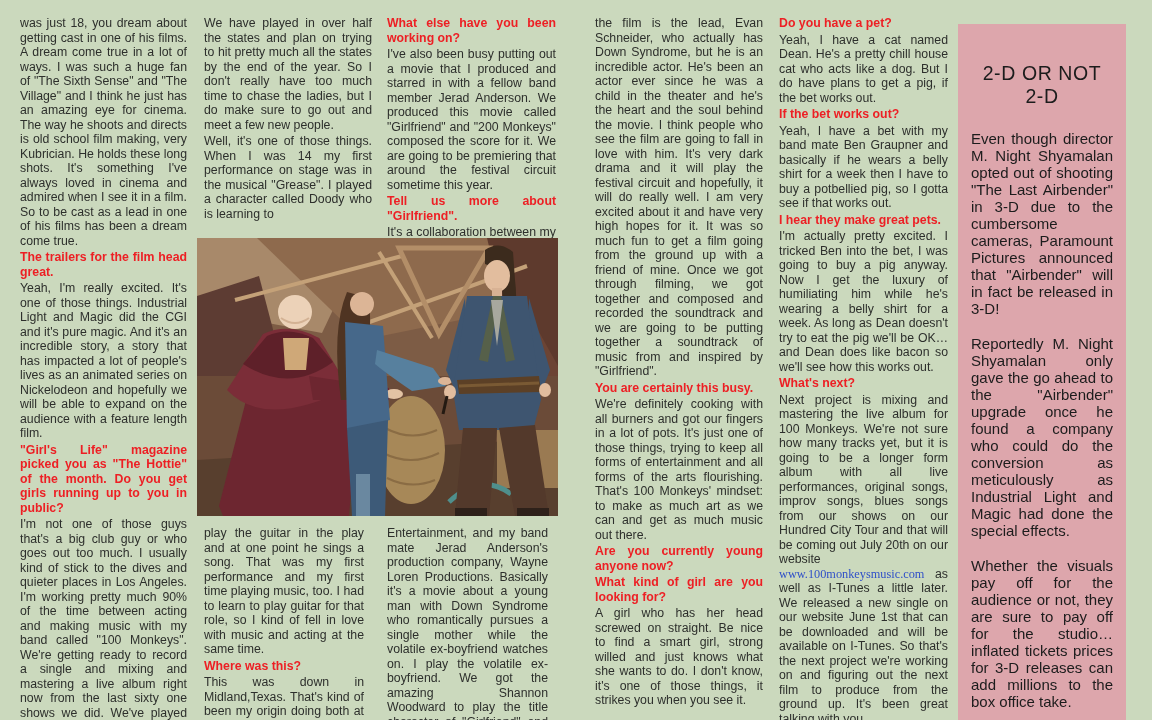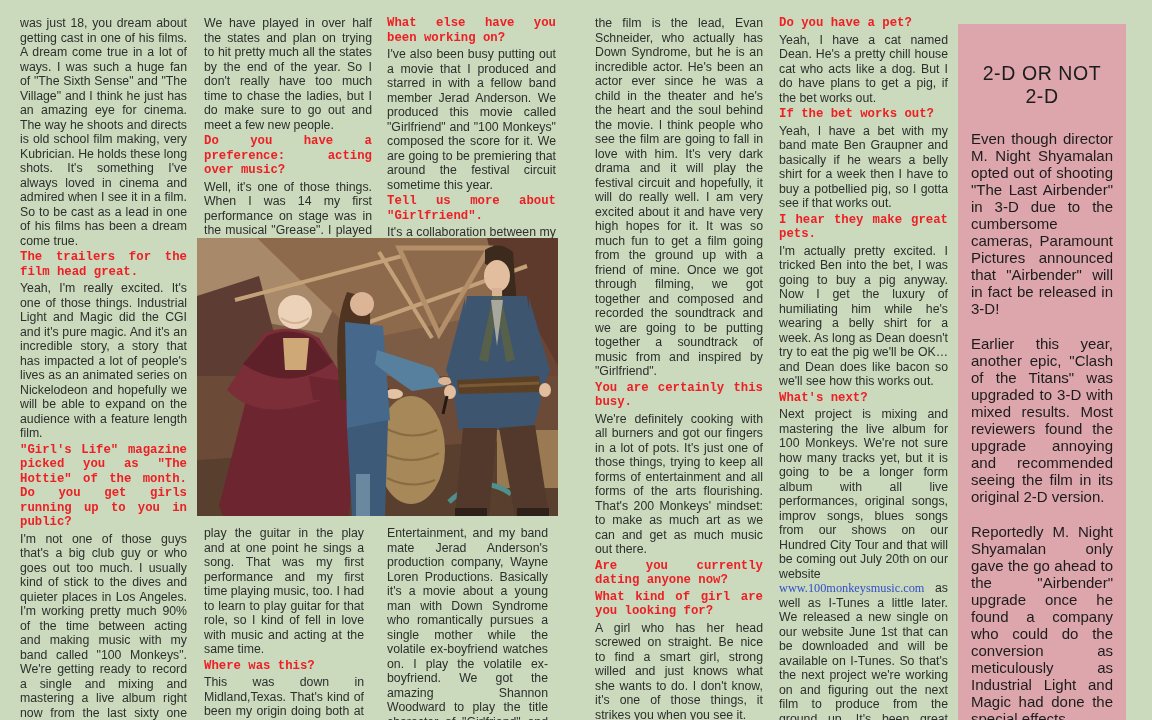--- a/index.html
+++ b/index.html
@@ -12,21 +12,21 @@
     position:absolute;top:14px;width:172px;height:700px;
     font-size:12.3px;line-height:14.5px;color:var(--body_text,#2d2f2c);
     hyphens:auto;-webkit-hyphens:auto;
   }
   #col1{left:18px;width:171px;}
   #col2{left:202px;}
   #col3{left:385px;width:173px;}
   #col4{left:593px;}
   #col5{left:777px;width:173px;}
   .col p{margin:2px;text-align:justify;}
-  .col p.q{color:var(--question_red,#ed1f24);font-weight:bold;font-family:Liberation Mono, monospace;}
+  .col p.q{color:var(--question_red,#ed1f24);font-weight:bold;}
   .col-top{position:relative;}
   .col-bottom{position:absolute;top:510px;left:0;right:8px;}
   a.link{color:var(--link_blue,#3050c8);text-decoration:none;font-family:Liberation Serif, serif;}
   #photo{
     position:absolute;left:197px;top:238px;width:361px;height:278px;
   }
   #photo svg{display:block;width:100%;height:100%;}
   #sidebar{
     position:absolute;left:958px;top:0;width:168px;height:720px;
     background:var(--sidebar_bg,#dda6ac);box-sizing:border-box;
@@ -49,46 +49,45 @@
       <p class="a">was just 18, you dream about getting cast in one of his films. A dream come true in a lot of ways. I was such a huge fan of "The Sixth Sense" and "The Village" and I think he just has an amazing eye for cinema. The way he shoots and directs is old school film making, very Kubrician. He holds these long shots. It's something I've always loved in cinema and admired when I see it in a film. So to be cast as a lead in one of his films has been a dream come true.</p>
       <p class="q">The trailers for the film head great.</p>
       <p class="a">Yeah, I'm really excited. It's one of those things. Industrial Light and Magic did the CGI and it's pure magic. And it's an incredible story, a story that has impacted a lot of people's lives as an animated series on Nickelodeon and hopefully we will be able to expand on the audience with a feature length film.</p>
       <p class="q">"Girl's Life" magazine picked you as "The Hottie" of the month. Do you get girls running up to you in public?</p>
       <p class="a">I'm not one of those guys that's a big club guy or who goes out too much. I usually kind of stick to the dives and quieter places in Los Angeles. I'm working pretty much 90% of the time between acting and making music with my band called "100 Monkeys". We're getting ready to record a single and mixing and mastering a live album right now from the last sixty one shows we did. We've played the Viper Room, the Roxy, we've played a lot of different places and that's just in Los Angeles.</p>
     </div>
   </div>
 <div class="col" id="col2">
     <div class="col-top">
       <p class="a">We have played in over half the states and plan on trying to hit pretty much all the states by the end of the year. So I don't really have too much time to chase the ladies, but I do make sure to go out and meet a few new people.</p>
-      <p class="q">Do you have a preference: acting over music?</p>
       <p class="a">Well, it's one of those things. When I was 14 my first performance on stage was in the musical "Grease". I played a character called Doody who is learning to</p>
     </div>
     <div class="col-bottom">
       <p class="a">play the guitar in the play and at one point he sings a song. That was my first performance and my first time playing music, too. I had to learn to play guitar for that role, so I kind of fell in love with music and acting at the same time.</p>
       <p class="q">Where was this?</p>
       <p class="a">This was down in Midland,Texas. That's kind of been my origin doing both at once.</p>
     </div>
   </div>
 <div class="col" id="col3">
     <div class="col-top">
       <p class="q">What else have you been working on?</p>
-      <p class="a">I've also been busy putting out a movie that I produced and starred in with a fellow band member Jerad Anderson. We produced this movie called "Girlfriend" and "100 Monkeys" composed the score for it. We are going to be premiering that around the festival circuit sometime this year.</p>
+      <p class="a">I've also been busy putting out a movie that I produced and starred in with a fellow band member Jerad Anderson. We produced this movie called "Girlfriend" and "200 Monkeys" composed the score for it. We are going to be premiering that around the festival circuit sometime this year.</p>
       <p class="q">Tell us more about "Girlfriend".</p>
       <p class="a">It's a collaboration between my production company, Patchmo</p>
     </div>
     <div class="col-bottom">
       <p class="a">Entertainment, and my band mate Jerad Anderson's production company, Wayne Loren Productions. Basically it's a movie about a young man with Down Syndrome who romantically pursues a single mother while the volatile ex-boyfriend watches on. I play the volatile ex-boyfriend. We got the amazing Shannon Woodward to play the title character of "Girlfriend" and the most incredible find of</p>
     </div>
   </div>
 <div class="col" id="col4">
     <div class="col-top">
       <p class="a">the film is the lead, Evan Schneider, who actually has Down Syndrome, but he is an incredible actor. He's been an actor ever since he was a child in the theater and he's the heart and the soul behind the movie. I think people who see the film are going to fall in love with him. It's very dark drama and it will play the festival circuit and hopefully, it will do really well. I am very excited about it and have very high hopes for it.  It was so much fun to get a film going from the ground up with a friend of mine. Once we got through filming, we got together and composed and recorded the soundtrack and we are going to be putting together a soundtrack of music from and inspired by "Girlfriend".</p>
       <p class="q">You are certainly this busy.</p>
-      <p class="a">We're definitely cooking with all burners and got our fingers in a lot of pots. It's just one of those things, trying to keep all forms of entertainment and all forms of the arts flourishing. That's 200 Monkeys' mindset: to make as much art as we can and get as much music out there.</p>
-      <p class="q">Are you currently dating anyone now?</p>
+      <p class="a">We're definitely cooking with all burners and got our fingers in a lot of pots. It's just one of those things, trying to keep all forms of entertainment and all forms of the arts flourishing. That's 100 Monkeys' mindset: to make as much art as we can and get as much music out there.</p>
+      <p class="q">Are you currently young anyone now?</p>
       <p class="q">What kind of girl are you looking for?</p>
       <p class="a">A girl who has her head screwed on straight. Be nice to find a smart girl, strong willed and just knows what she wants to do. I don't know, it's one of those things, it strikes you when you see it.</p>
     </div>
   </div>
 <div class="col" id="col5">
     <div class="col-top">
       <p class="q">Do you have a pet?</p>
       <p class="a">Yeah, I have a cat named Dean. He's a pretty chill house cat who acts like a dog. But I do have plans to get a pig, if the bet works out.</p>
       <p class="q">If the bet works out?</p>
       <p class="a">Yeah, I have a bet with my band mate Ben Graupner and basically if he wears a belly shirt for a week then I have to buy a potbellied pig, so I gotta see if that works out.</p>
@@ -164,17 +163,16 @@
       <rect x="258" y="270" width="32" height="8" fill="#2e211a"></rect>
       <rect x="320" y="270" width="32" height="8" fill="#2e211a"></rect>
     </g>
   </svg>
 </div>
 
 <aside id="sidebar">
   <h2 class="sb-title">2-D OR NOT 2-D</h2>
   <div class="sb-body">
       <p>Even though director M. Night Shyamalan opted out of shooting  "The Last Airbender"  in 3-D due to the cumbersome cameras, Paramount Pictures announced that "Airbender" will in fact be released in 3-D!</p>
-      <p>Earlier this year, another epic, "Clash of the Titans" was upgraded to 3-D with mixed results. Most reviewers found the upgrade annoying and recommended seeing the film in its original 2-D version.</p>
       <p>Reportedly M. Night Shyamalan only gave the go ahead to the "Airbender" upgrade once he found a company who could do the conversion as meticulously as Industrial Light and Magic had done the special effects.</p>
       <p>Whether the visuals pay off for the audience or not, they are sure to pay off for the studio… inflated tickets prices for 3-D releases can add millions to the box office take.</p>
     </div>
 </aside>
 
 </body></html>

